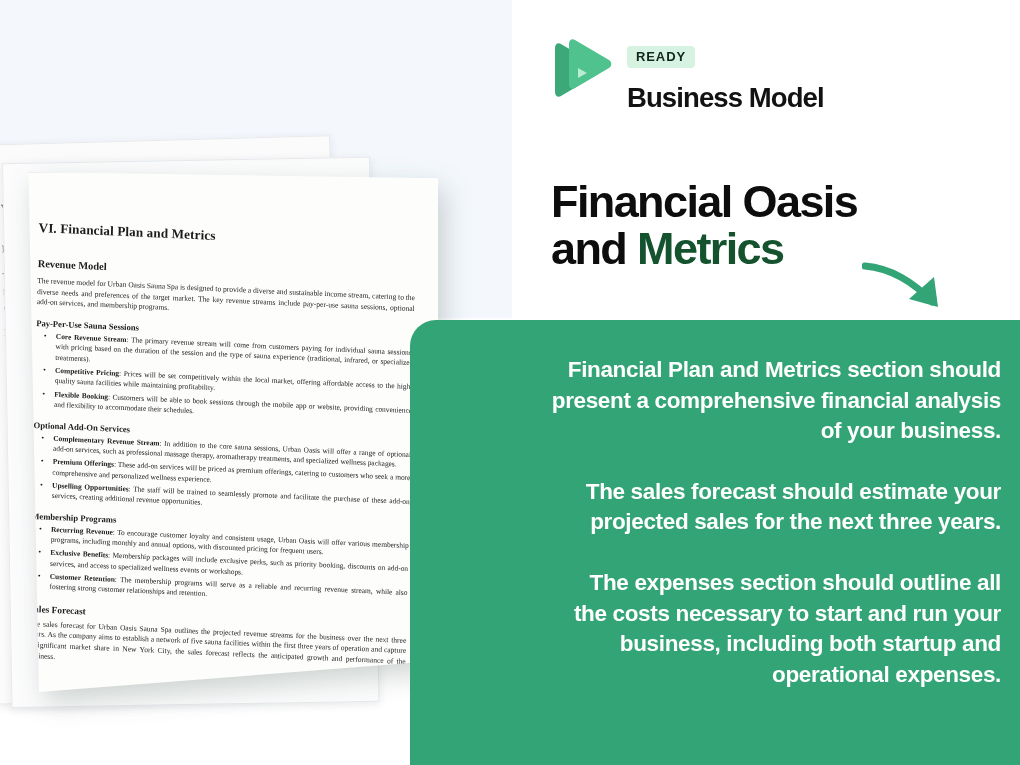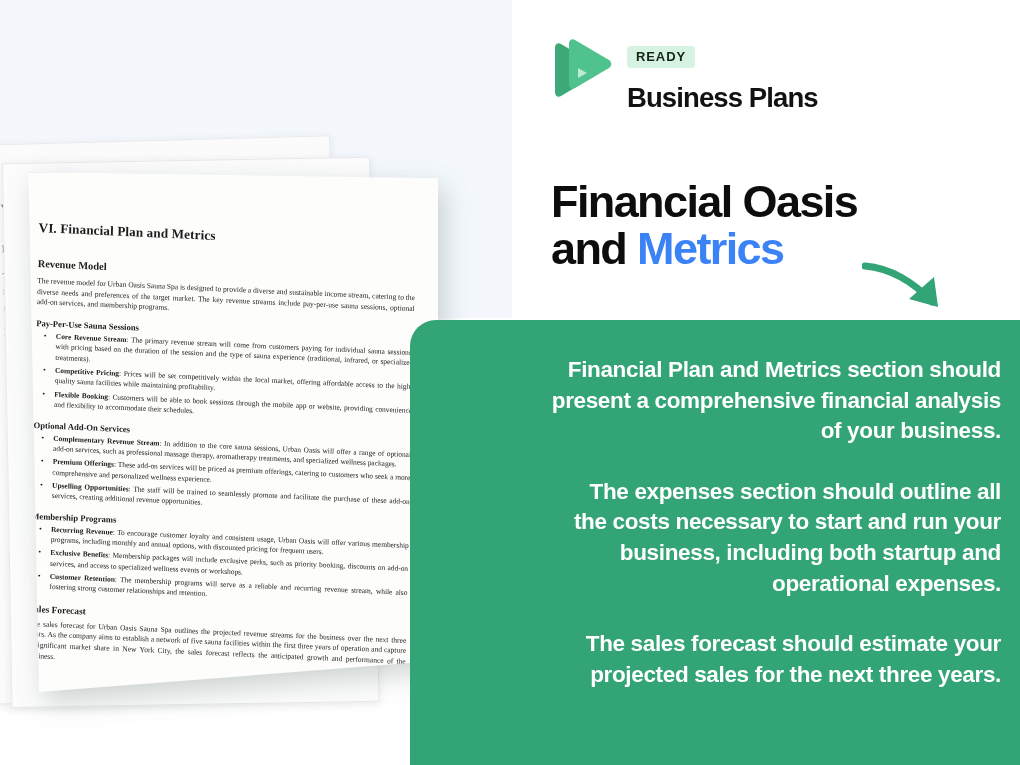--- a/index.html
+++ b/index.html
@@ -169,21 +169,21 @@
   
   .headline {
     position: absolute;
     left: 551px; top: 178px;
     font-size: 45px;
     font-weight: bold;
     line-height: 1.05;
     letter-spacing: -1.6px;
     color: #0d0d0d;
   }
-  .headline .accent { color: #3b82f6; }
+  .headline .accent { color: #14532d; }
 
   .arrow-svg {
     position: absolute;
     left: 862px; top: 258px;
     width: 96px; height: 62px;
   }
 
   
   .panel-copy {
     position: absolute;
@@ -262,33 +262,33 @@
   <div class="green-panel"></div>
 
   <div class="brand">
     <svg class="brand-mark" viewBox="0 0 62 72">
       <path d="M4 12 C4 8 7 6 10 8 L47 30 C50 32 50 36 47 38 L10 60 C7 62 4 60 4 56 Z" fill="#3da878"></path>
       <path d="M18 8 C18 4 21 2 24 4 L58 24 C61 26 61 30 58 32 L24 52 C21 54 18 52 18 48 Z" fill="#4fc28d"></path>
       <path d="M27 32 L36 37 L27 42 Z" fill="#b9ecd2"></path>
     </svg>
     <div class="brand-text">
       <span class="ready-badge">READY</span>
-      <span class="brand-name">Business Plans</span>
+      <span class="brand-name">Business Model</span>
     </div>
   </div>
 
   <div class="headline">
     <div>Financial Oasis</div>
     <div><span>and </span><span class="accent">Metrics</span></div>
   </div>
 
   <svg class="arrow-svg" viewBox="0 0 96 62">
     <path d="M3 8 C28 10 52 24 70 44" stroke="#33a475" stroke-width="7" fill="none" stroke-linecap="round"></path>
     <path d="M72 19 L76 49 L47 41 Z" fill="#33a475"></path>
   </svg>
 
   <div class="panel-copy">
     <p>Financial Plan and Metrics section should present a comprehensive financial analysis of your business.</p>
+    <p>The sales forecast should estimate your projected sales for the next three years.</p>
     <p>The expenses section should outline all the costs necessary to start and run your business, including both startup and operational expenses.</p>
-    <p>The sales forecast should estimate your projected sales for the next three years.</p>
   </div>
 
 </div>
 
 </body></html>

